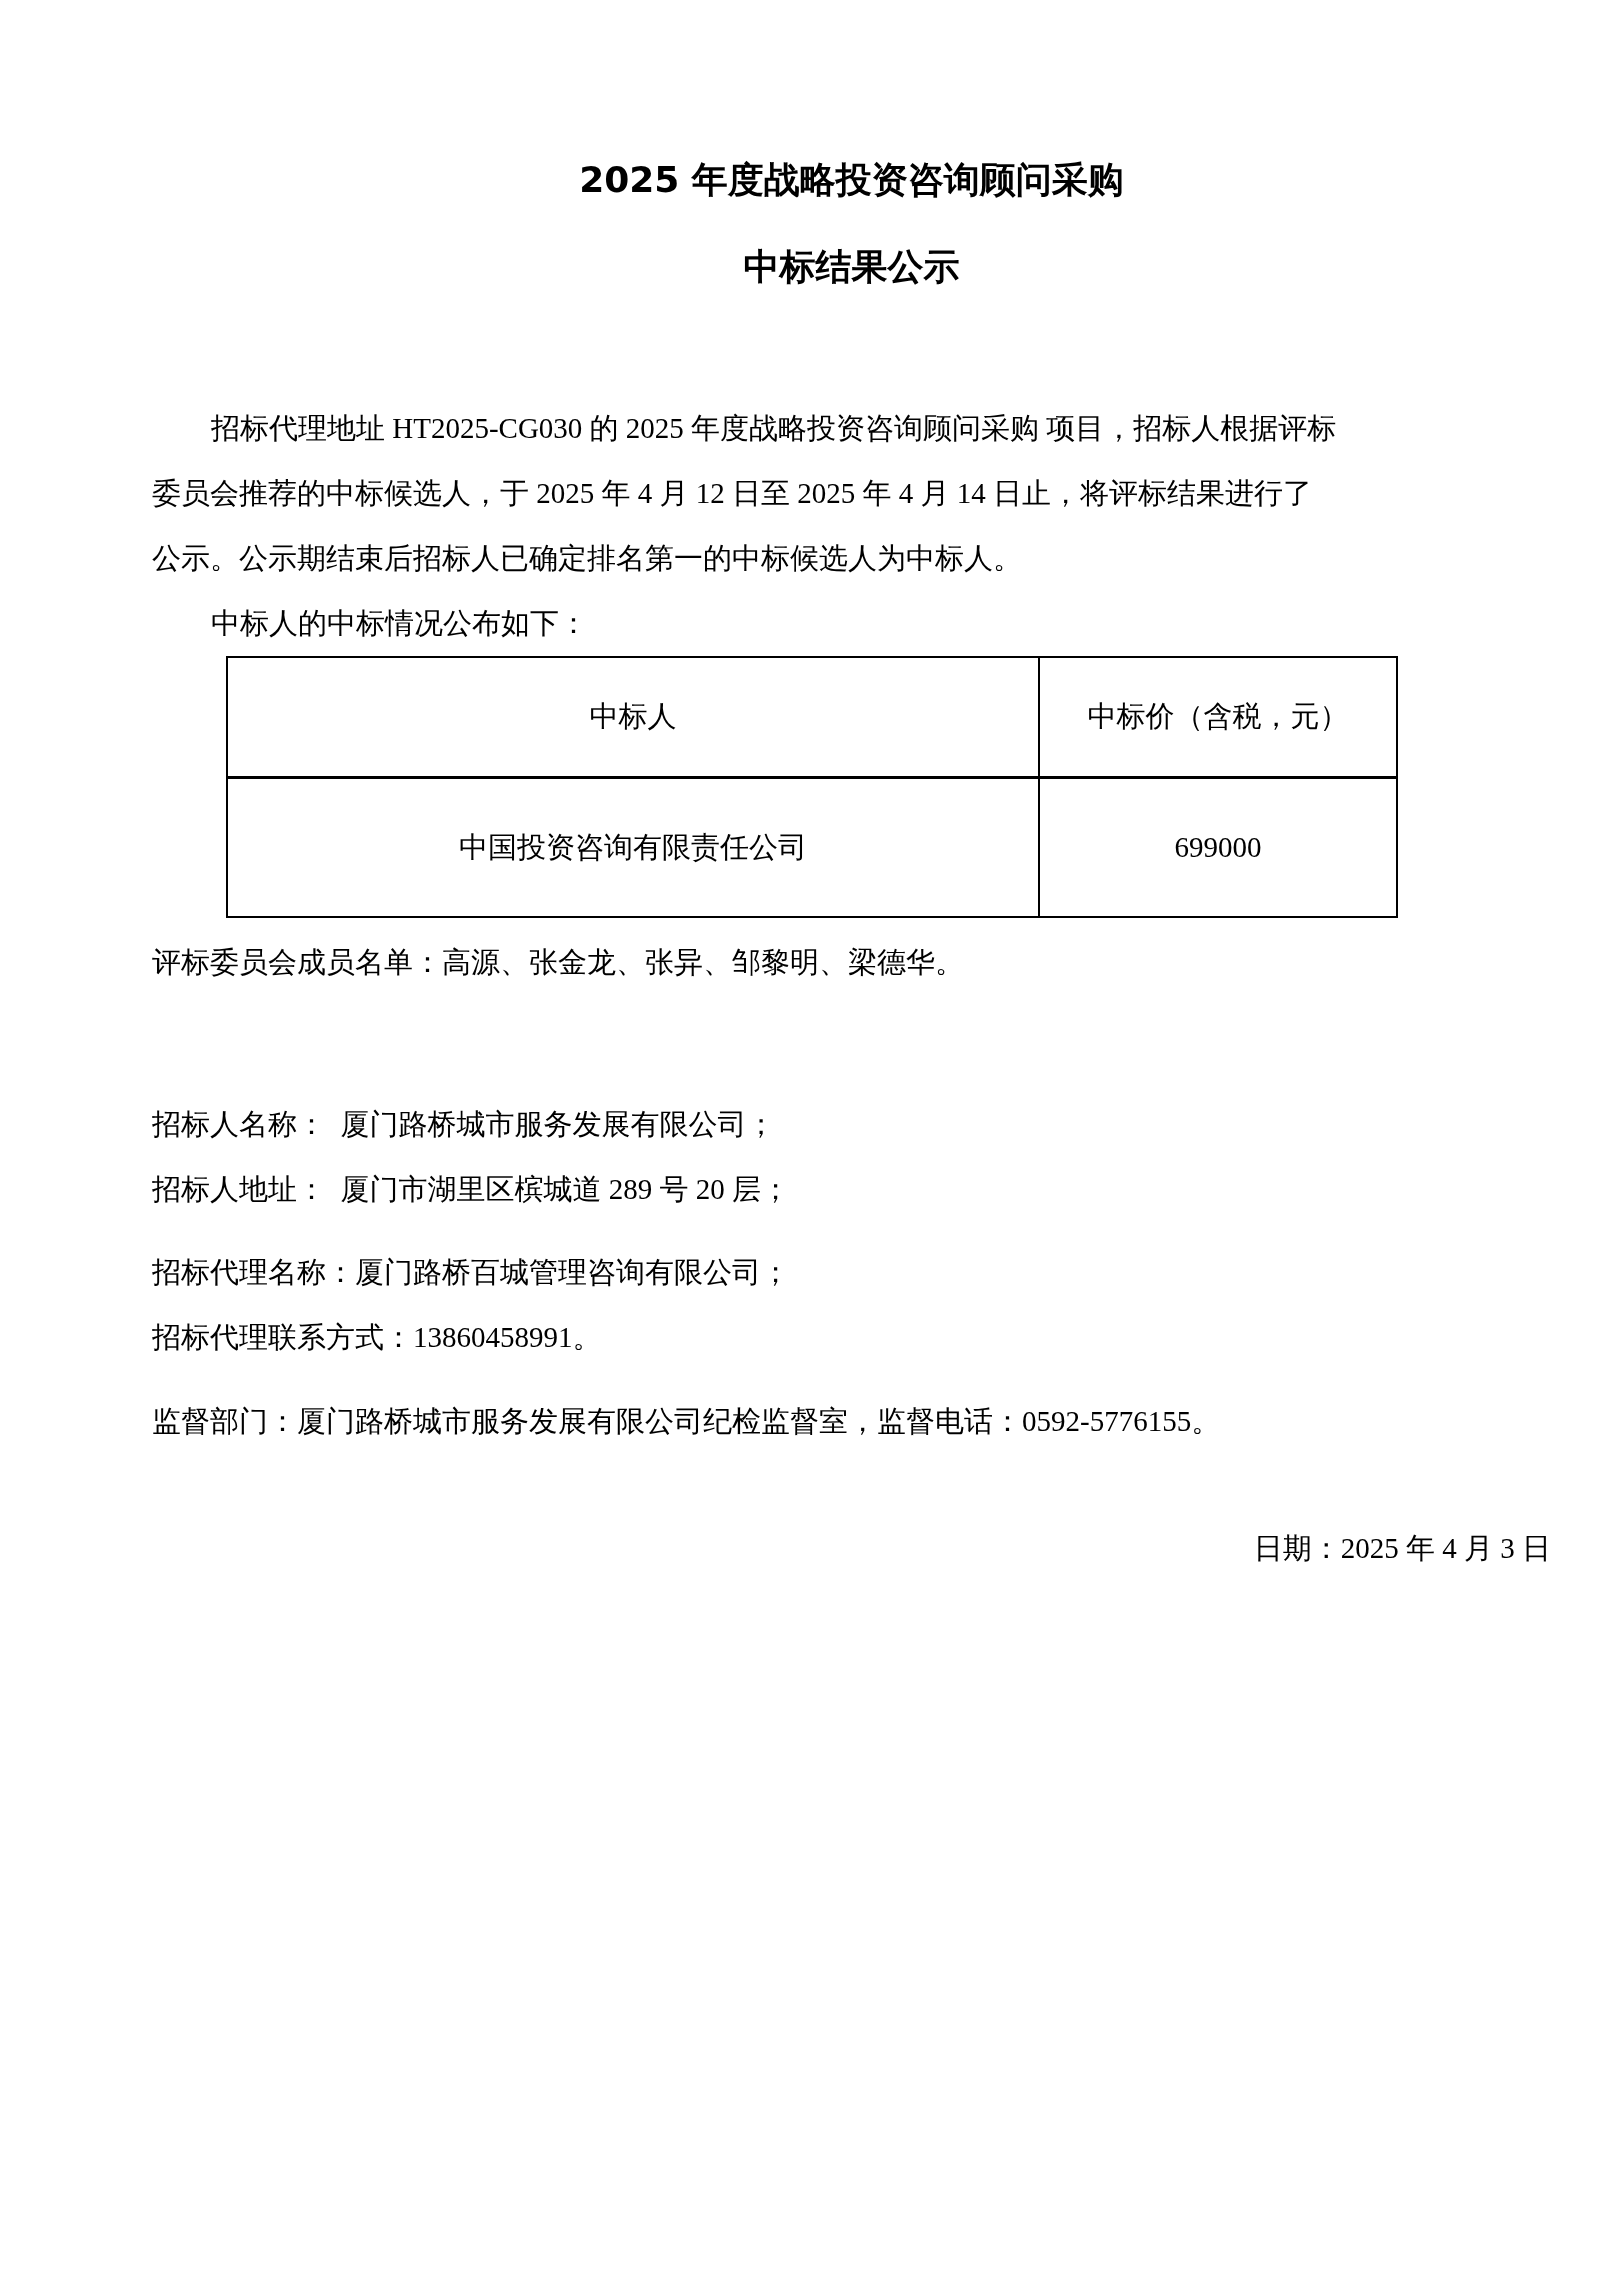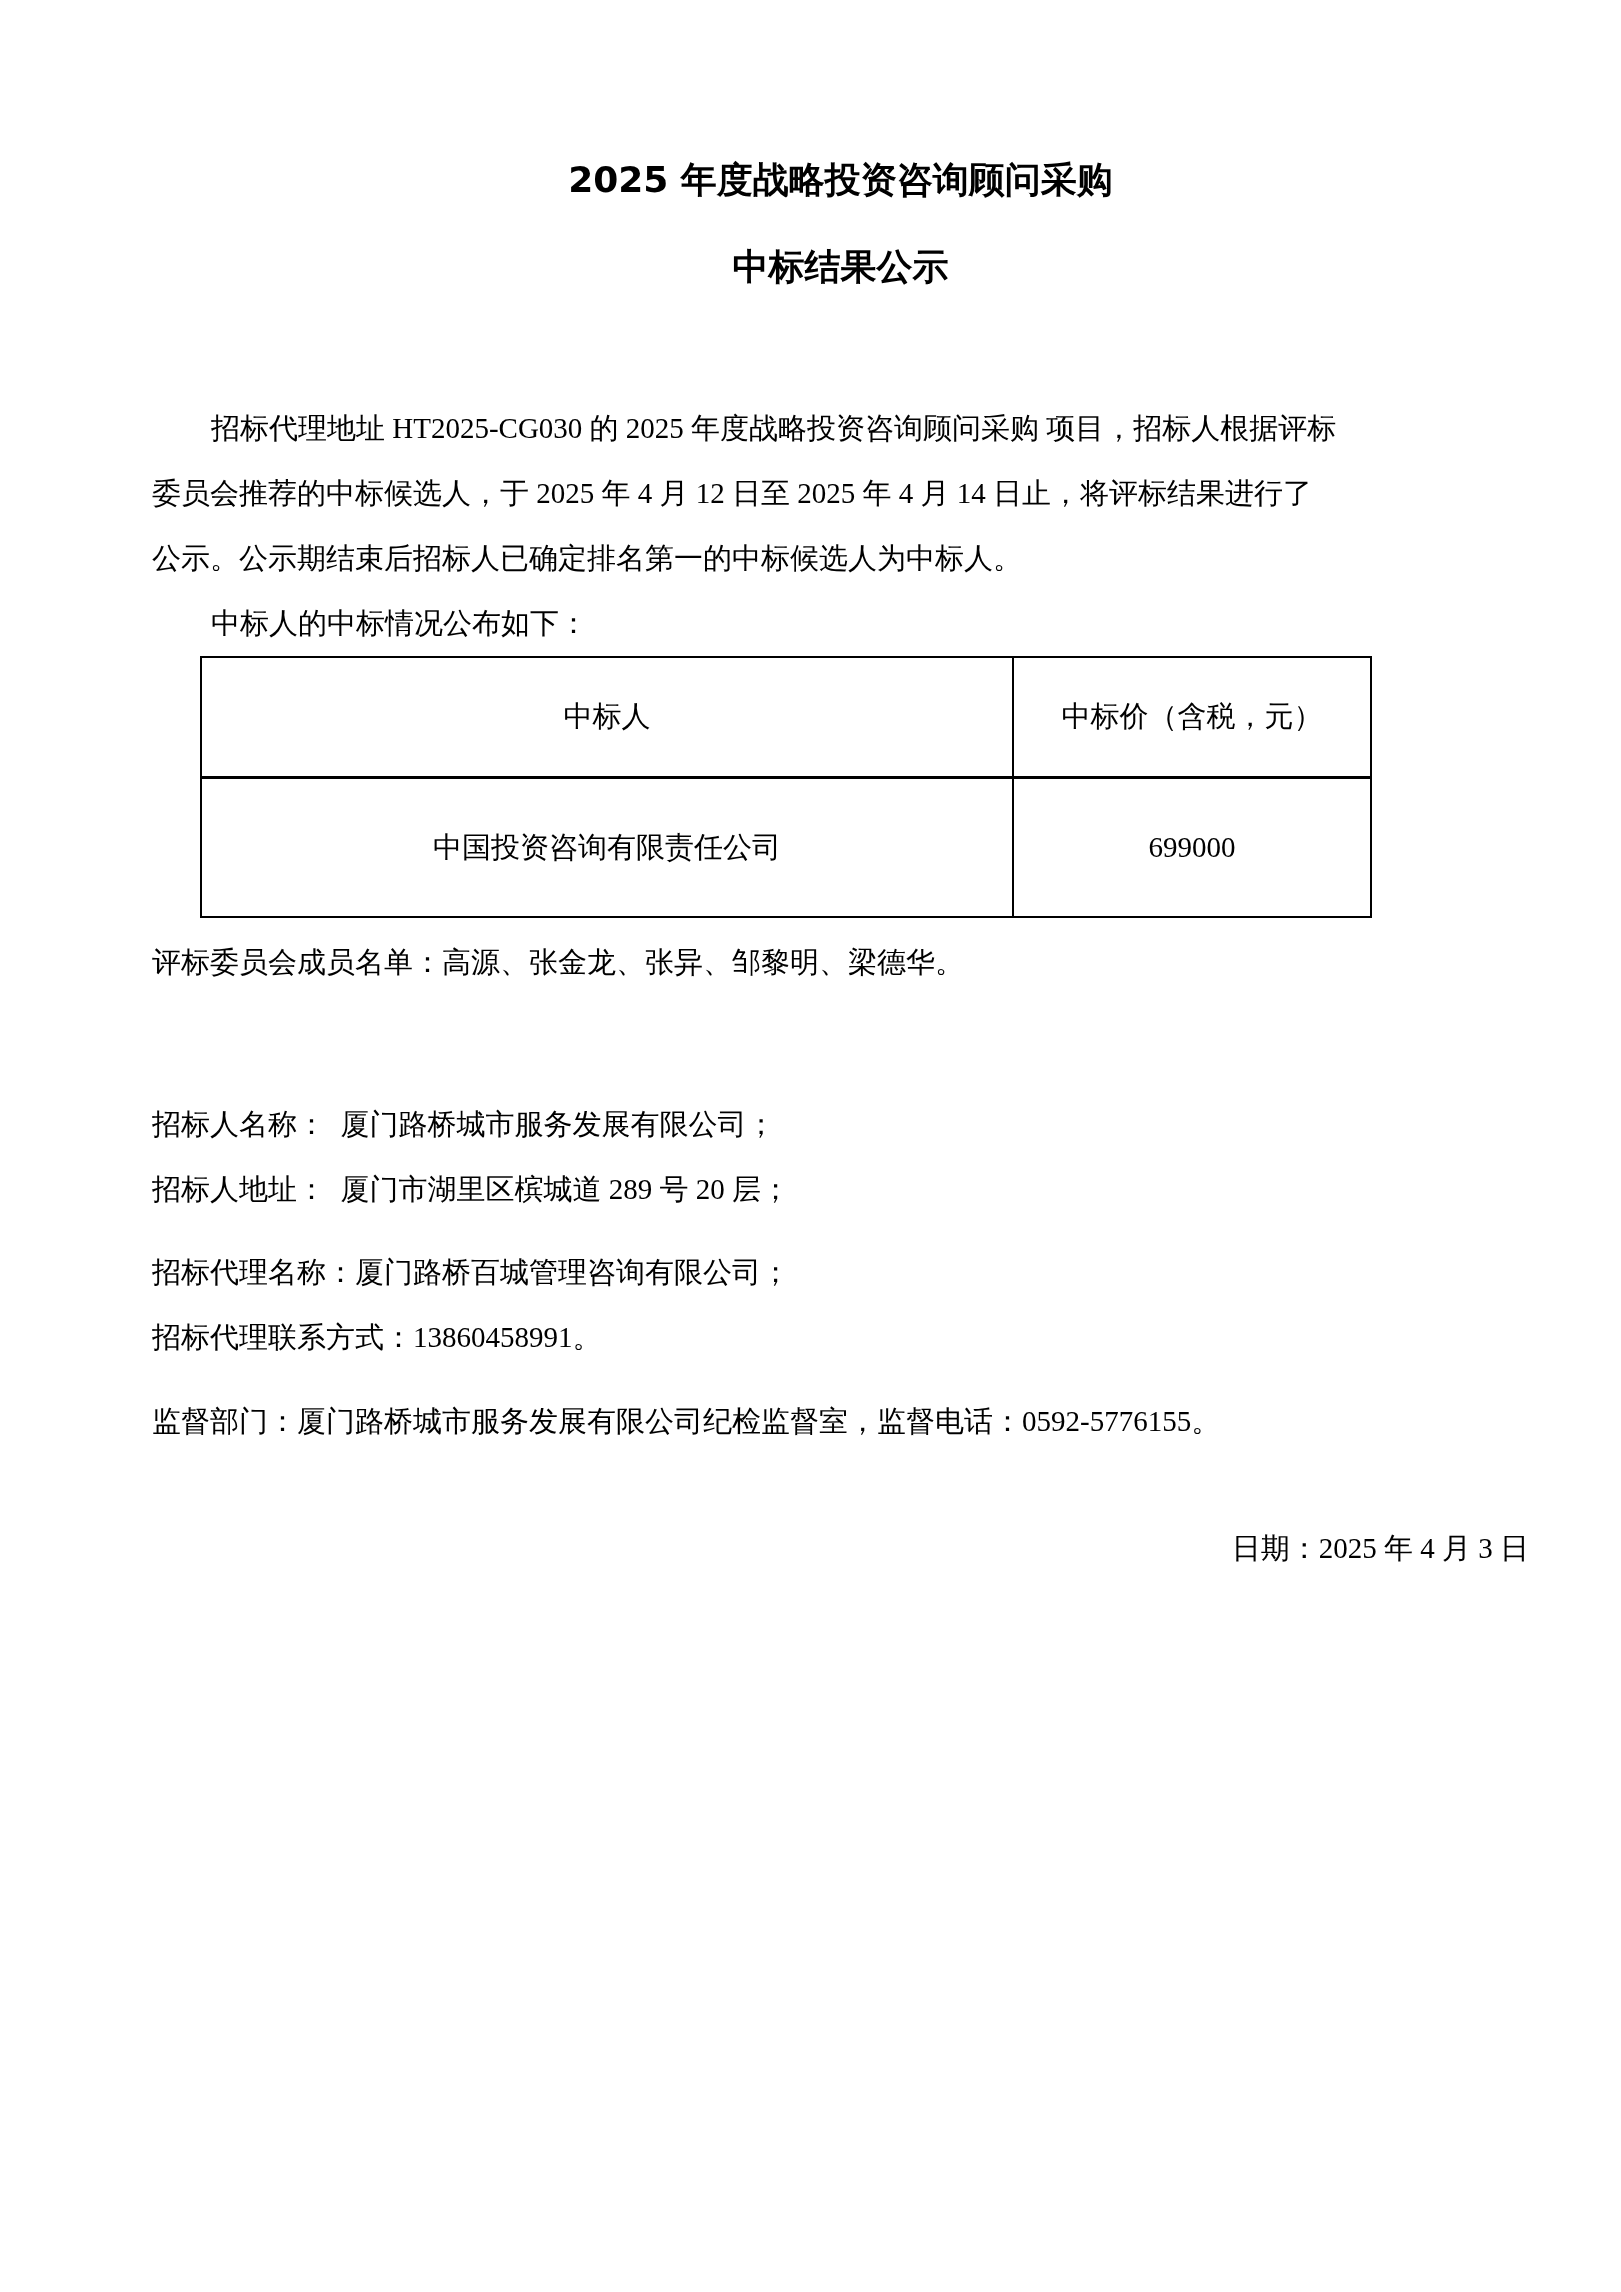--- a/index.html
+++ b/index.html
@@ -8,21 +8,21 @@
     width: 1621px;
     height: 2293px;
     margin: 0 auto;
     background: #ffffff;
     color: #000000;
     font-family: "Liberation Serif", "DejaVu Serif", serif;
     font-size: 29px;
     overflow: hidden;
     box-sizing: border-box;
     padding-left: 152px;
-    padding-right: 92px;
+    padding-right: 70px;
   }
   .title {
     margin: 0;
     font-family: "DejaVu Sans", "Liberation Sans", sans-serif;
     font-weight: bold;
     font-size: 36px;
     line-height: 47px;
     text-align: center;
     white-space: pre;
   }
@@ -36,21 +36,21 @@
   }
   .indent { text-indent: 59px; }
   .u {
     text-decoration-thickness: 2.9px;
     text-underline-offset: 10.8px;
   }
   table.result-table {
     border-collapse: collapse;
     table-layout: fixed;
     width: 1169px;
-    margin-left: 48px;
+    margin-left: 74px;
     margin-top: 0;
   }
   table.result-table th, table.result-table td {
     border: 2.9px solid #000;
     font-weight: normal;
     font-size: 29px;
     text-align: center;
     vertical-align: middle;
     padding: 0;
     white-space: pre;

